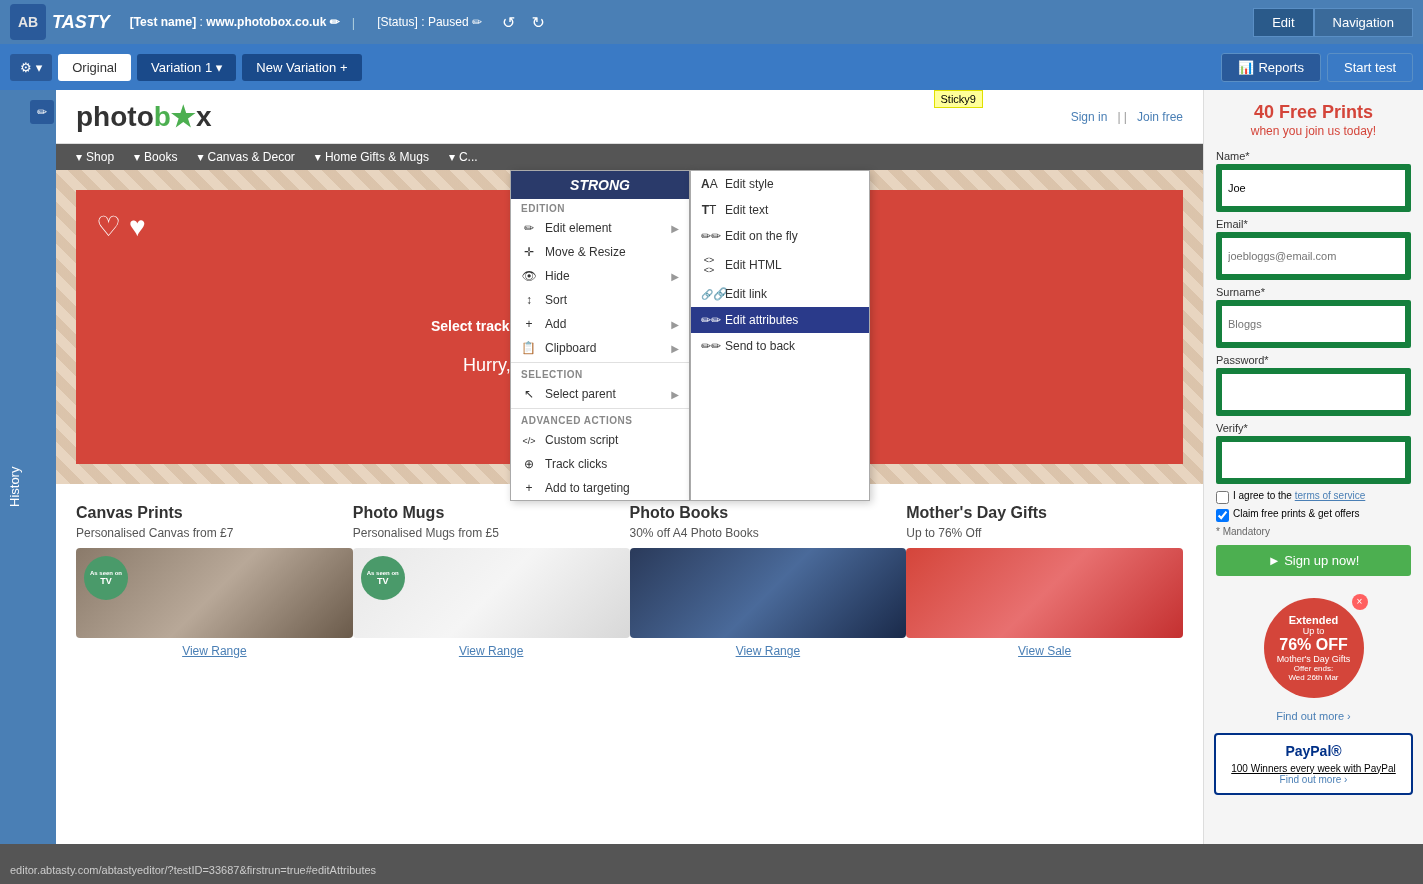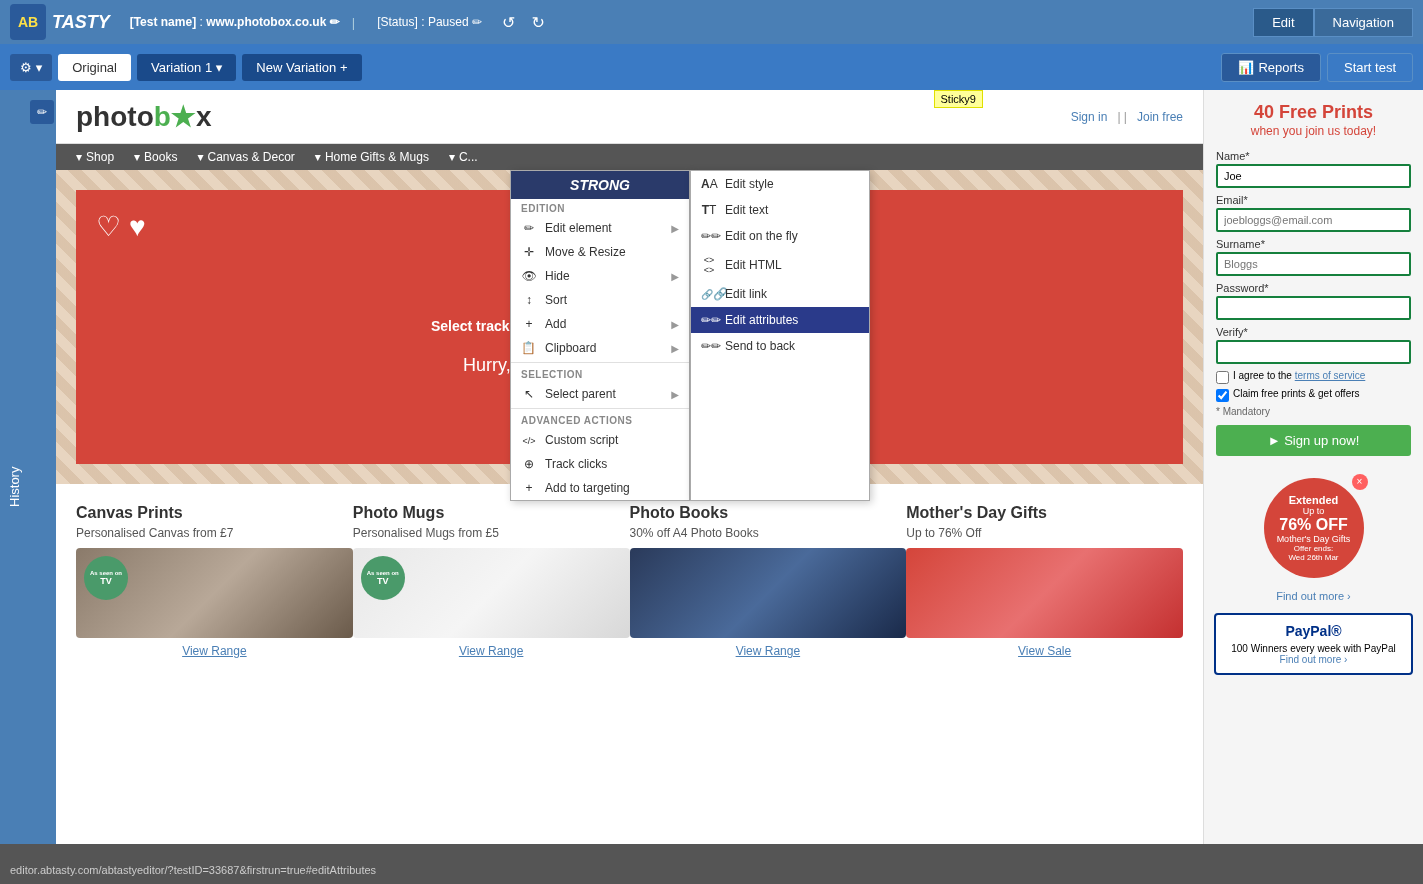--- a/index.html
+++ b/index.html
@@ -24,21 +24,21 @@
       margin-right: 10px;
     }
     #logo-icon {
       width: 36px;
       height: 36px;
       background: #2a5a9a;
       border-radius: 4px;
       display: flex;
       align-items: center;
       justify-content: center;
-      color: #fde047;
+      color: #e5e5e5;
       font-size: 14px;
       font-weight: bold;
     }
     #test-name {
       color: white;
       font-size: 12px;
       margin-left: 2px;
     }
     #test-name span { font-weight: bold; }
     #status-area {
@@ -352,22 +352,22 @@
     #free-prints-sub {
       color: #d4453a;
       font-size: 12px;
       text-align: center;
       margin-bottom: 12px;
     }
     .form-row { margin-bottom: 6px; }
     .form-label { font-size: 11px; color: #333; margin-bottom: 2px; }
     .form-input {
       width: 100%;
-      border: 2px solid #15803d;
-      padding: 4px 6px;
+      border: 6px solid #15803d;
+      padding: 12px 6px;
       font-size: 11px;
       border-radius: 2px;
     }
     #sign-up-btn {
       background: #4CAF50;
       color: white;
       border: none;
       padding: 8px 16px;
       font-size: 13px;
       cursor: pointer;
@@ -716,21 +716,21 @@
       <div style="font-size:9px;">Mother's Day Gifts</div>
       <div style="font-size:8px;">Offer ends:</div>
       <div style="font-size:8px;">Wed 26th Mar</div>
     </div>
     <div style="text-align:center; margin: 0 10px 4px;">
       <a style="font-size:11px; color:#4a7fb5; text-decoration:none;">Find out more ›</a>
     </div>
 
     <div id="paypal-promo">
       <div style="color:#003087; font-weight:bold; font-size:14px; margin-bottom:4px;">PayPal®</div>
-      <div style="font-size:10px;">100 Winners every week with PayPal</div>
+      <div style="font-size:10px;text-decoration:underline;">100 Winners every week with PayPal</div>
       <a style="font-size:10px; color:#4a7fb5; text-decoration:none;">Find out more ›</a>
     </div>
   </div>
 
   <div id="context-menu-overlay">
 
     <div id="main-menu">
       <div id="menu-header">STRONG</div>
 
       <div class="menu-section-label">EDITION</div>

